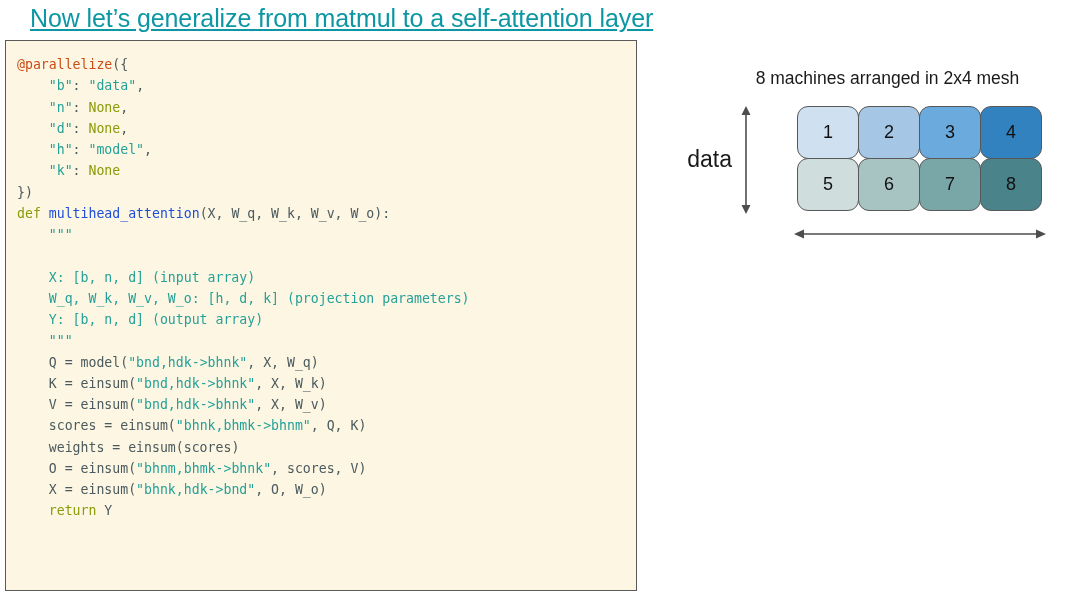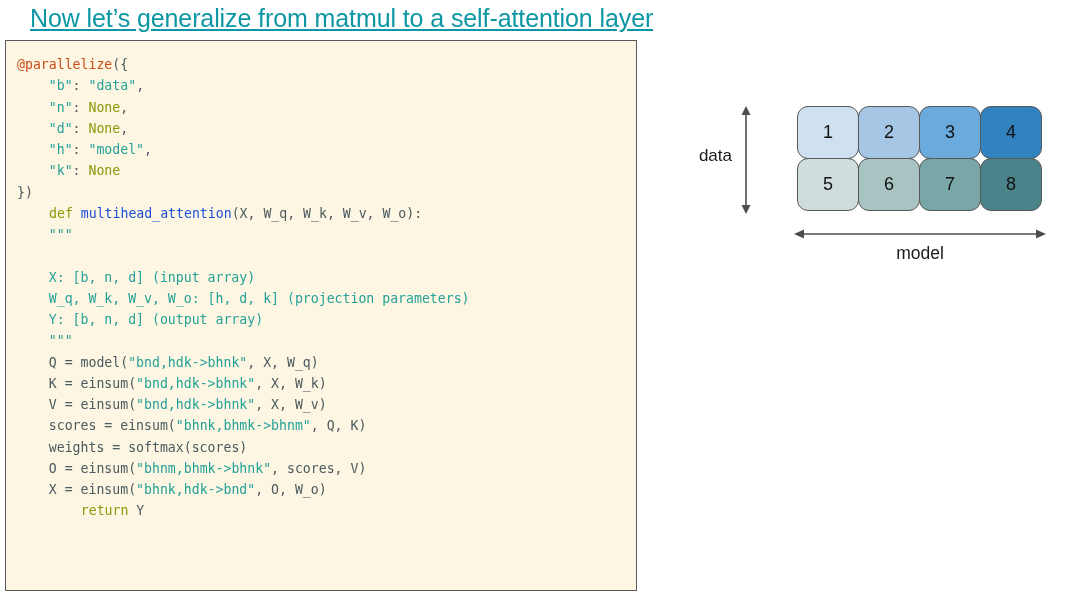--- a/index.html
+++ b/index.html
@@ -46,21 +46,21 @@
     margin: 0;
     padding: 13px 10px 10px 11px;
     font-family: "DejaVu Sans Mono", "Liberation Mono", monospace;
     font-size: 13.2px;
     line-height: 21.25px;
     color: #4a5a5e;
     white-space: pre;
     tab-size: 4;
   }
   .tok-decorator { color: #cb4b16; }
-  .tok-keyword   { color: #8a9a08; margin-left: 32px; }
+  .tok-keyword   { color: #8a9a08; }
   .tok-func      { color: #1d4ed8; }
   .tok-string    { color: #24a198; }
   .tok-doc       { color: #24a198; }
   .tok-const     { color: #8a9a08; }
   .tok-plain     { color: #4a5a5e; }
 
   
   #mesh-panel {
     position: absolute;
     left: 700px;
@@ -109,21 +109,21 @@
     top: 48px;
     width: 18px;
     height: 108px;
   }
   #data-label {
     position: absolute;
     left: -34px;
     top: 88px;
     width: 66px;
     text-align: right;
-    font-size: 17px;
+    font-size: 23px;
     color: #1a1a1a;
   }
 
   
   #model-arrow {
     position: absolute;
     left: 94px;
     top: 168px;
     width: 252px;
     height: 16px;
@@ -155,28 +155,29 @@
     <span class="tok-doc">"""
 
     X: [b, n, d] (input array)
     W_q, W_k, W_v, W_o: [h, d, k] (projection parameters)
     Y: [b, n, d] (output array)
     """</span>
     <span class="tok-plain">Q = model(</span><span class="tok-string">"bnd,hdk-&gt;bhnk"</span><span class="tok-plain">, X, W_q)</span>
     <span class="tok-plain">K = einsum(</span><span class="tok-string">"bnd,hdk-&gt;bhnk"</span><span class="tok-plain">, X, W_k)</span>
     <span class="tok-plain">V = einsum(</span><span class="tok-string">"bnd,hdk-&gt;bhnk"</span><span class="tok-plain">, X, W_v)</span>
     <span class="tok-plain">scores = einsum(</span><span class="tok-string">"bhnk,bhmk-&gt;bhnm"</span><span class="tok-plain">, Q, K)</span>
-    <span class="tok-plain">weights = softmax(scores)</span>
+    <span class="tok-plain">weights = einsum(scores)</span>
     <span class="tok-plain">O = einsum(</span><span class="tok-string">"bhnm,bhmk-&gt;bhnk"</span><span class="tok-plain">, scores, V)</span>
     <span class="tok-plain">X = einsum(</span><span class="tok-string">"bhnk,hdk-&gt;bnd"</span><span class="tok-plain">, O, W_o)</span>
     <span class="tok-keyword">return</span><span class="tok-plain"> Y</span></pre>
 </div>
 
 <div id="mesh-panel">
 
+  <div id="mesh-caption">8 machines arranged in 2x4 mesh</div>
 
   <svg id="data-arrow" viewBox="0 0 18 108" width="18" height="108">
     <defs>
       <marker id="vArrowUp" markerWidth="7" markerHeight="7" refX="3.5" refY="6" orient="auto" markerUnits="strokeWidth">
         <path d="M3.5,0 L7,7 L0,7 Z" fill="#4d4d4d"></path>
       </marker>
       <marker id="vArrowDown" markerWidth="7" markerHeight="7" refX="3.5" refY="6" orient="auto" markerUnits="strokeWidth">
         <path d="M3.5,0 L7,7 L0,7 Z" fill="#4d4d4d"></path>
       </marker>
     </defs>
@@ -201,14 +202,13 @@
       <div class="mesh-cell" style="background: rgb(74, 131, 137);">8</div>
     </div>
   </div>
 
   <svg id="model-arrow" viewBox="0 0 252 16" width="252" height="16">
     <line x1="8" y1="8" x2="244" y2="8" stroke="#4d4d4d" stroke-width="1.6"></line>
     <path d="M0,8 L10,3.5 L10,12.5 Z" fill="#4d4d4d"></path>
     <path d="M252,8 L242,3.5 L242,12.5 Z" fill="#4d4d4d"></path>
   </svg>
 
-  <div id="model-label">model</div>
 </div>
 
 </body></html>

